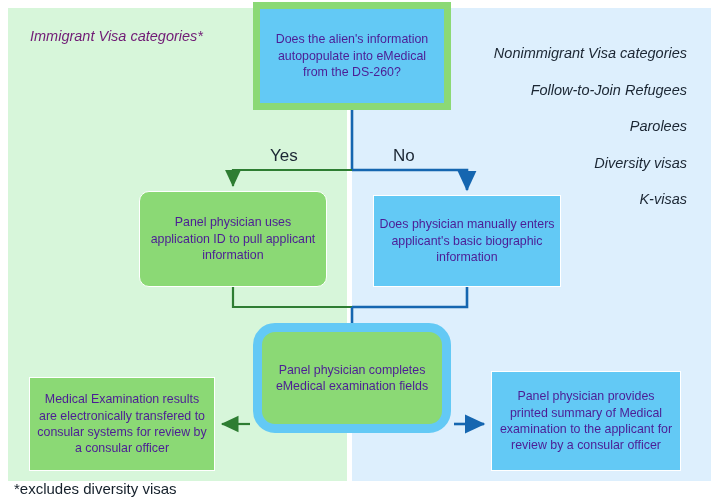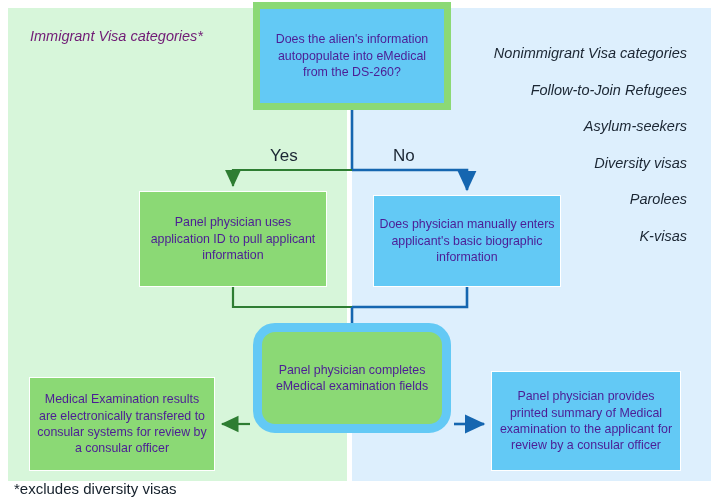--- a/index.html
+++ b/index.html
@@ -68,21 +68,21 @@
   .fill-green { background: #8bd975; }
   .fill-blue  { background: #63c9f5; }
   .brd-green  { border: 7px solid #8bd975; }
   .brd-blue   { border: 9px solid #63c9f5; }
   .brd-white  { border: 1px solid #ffffff; }
 
   #box-decision {
     left: 253px; top: 2px; width: 198px; height: 108px;
   }
   #box-yes-action {
-    left: 139px; top: 191px; width: 188px; height: 96px;
+    left: 139px; top: 191px; width: 188px; height: 96px; border-radius: 10px;
   }
   #box-no-action {
     left: 373px; top: 195px; width: 188px; height: 92px;
   }
   #box-complete {
     left: 253px; top: 323px; width: 198px; height: 110px; border-radius: 22px;
   }
   #box-results {
     left: 29px; top: 377px; width: 186px; height: 94px;
   }
@@ -151,23 +151,22 @@
     <path d="M250,424 L222,424" stroke="#2e7d32" stroke-width="2.2" fill="none" marker-end="url(#ag)"></path>
 
     <path d="M454,424 L484,424" stroke="#1566b0" stroke-width="2.6" fill="none" marker-end="url(#ab)"></path>
   </svg>
 
   <div class="cat-left">Immigrant Visa categories*</div>
 
   <div class="cat-right-list">
     <div class="cat-item">Nonimmigrant Visa categories</div>
     <div class="cat-item">Follow-to-Join Refugees</div>
-    <div class="cat-item">Asylum-seekers</div>
+    <div class="cat-item">Parolees</div>
     <div class="cat-item">Diversity visas</div>
-    <div class="cat-item">Parolees</div>
     <div class="cat-item">K-visas</div>
   </div>
 
   <div class="box fill-blue brd-green" id="box-decision">Does the alien's information autopopulate into eMedical from the DS-260?</div>
 
   <div class="box fill-green brd-white" id="box-yes-action">Panel physician uses application ID to pull applicant information</div>
 
   <div class="box fill-blue brd-white" id="box-no-action">Does physician manually enters applicant's  basic biographic information</div>
 
   <div class="box fill-green brd-blue" id="box-complete">Panel physician completes eMedical examination fields</div>

